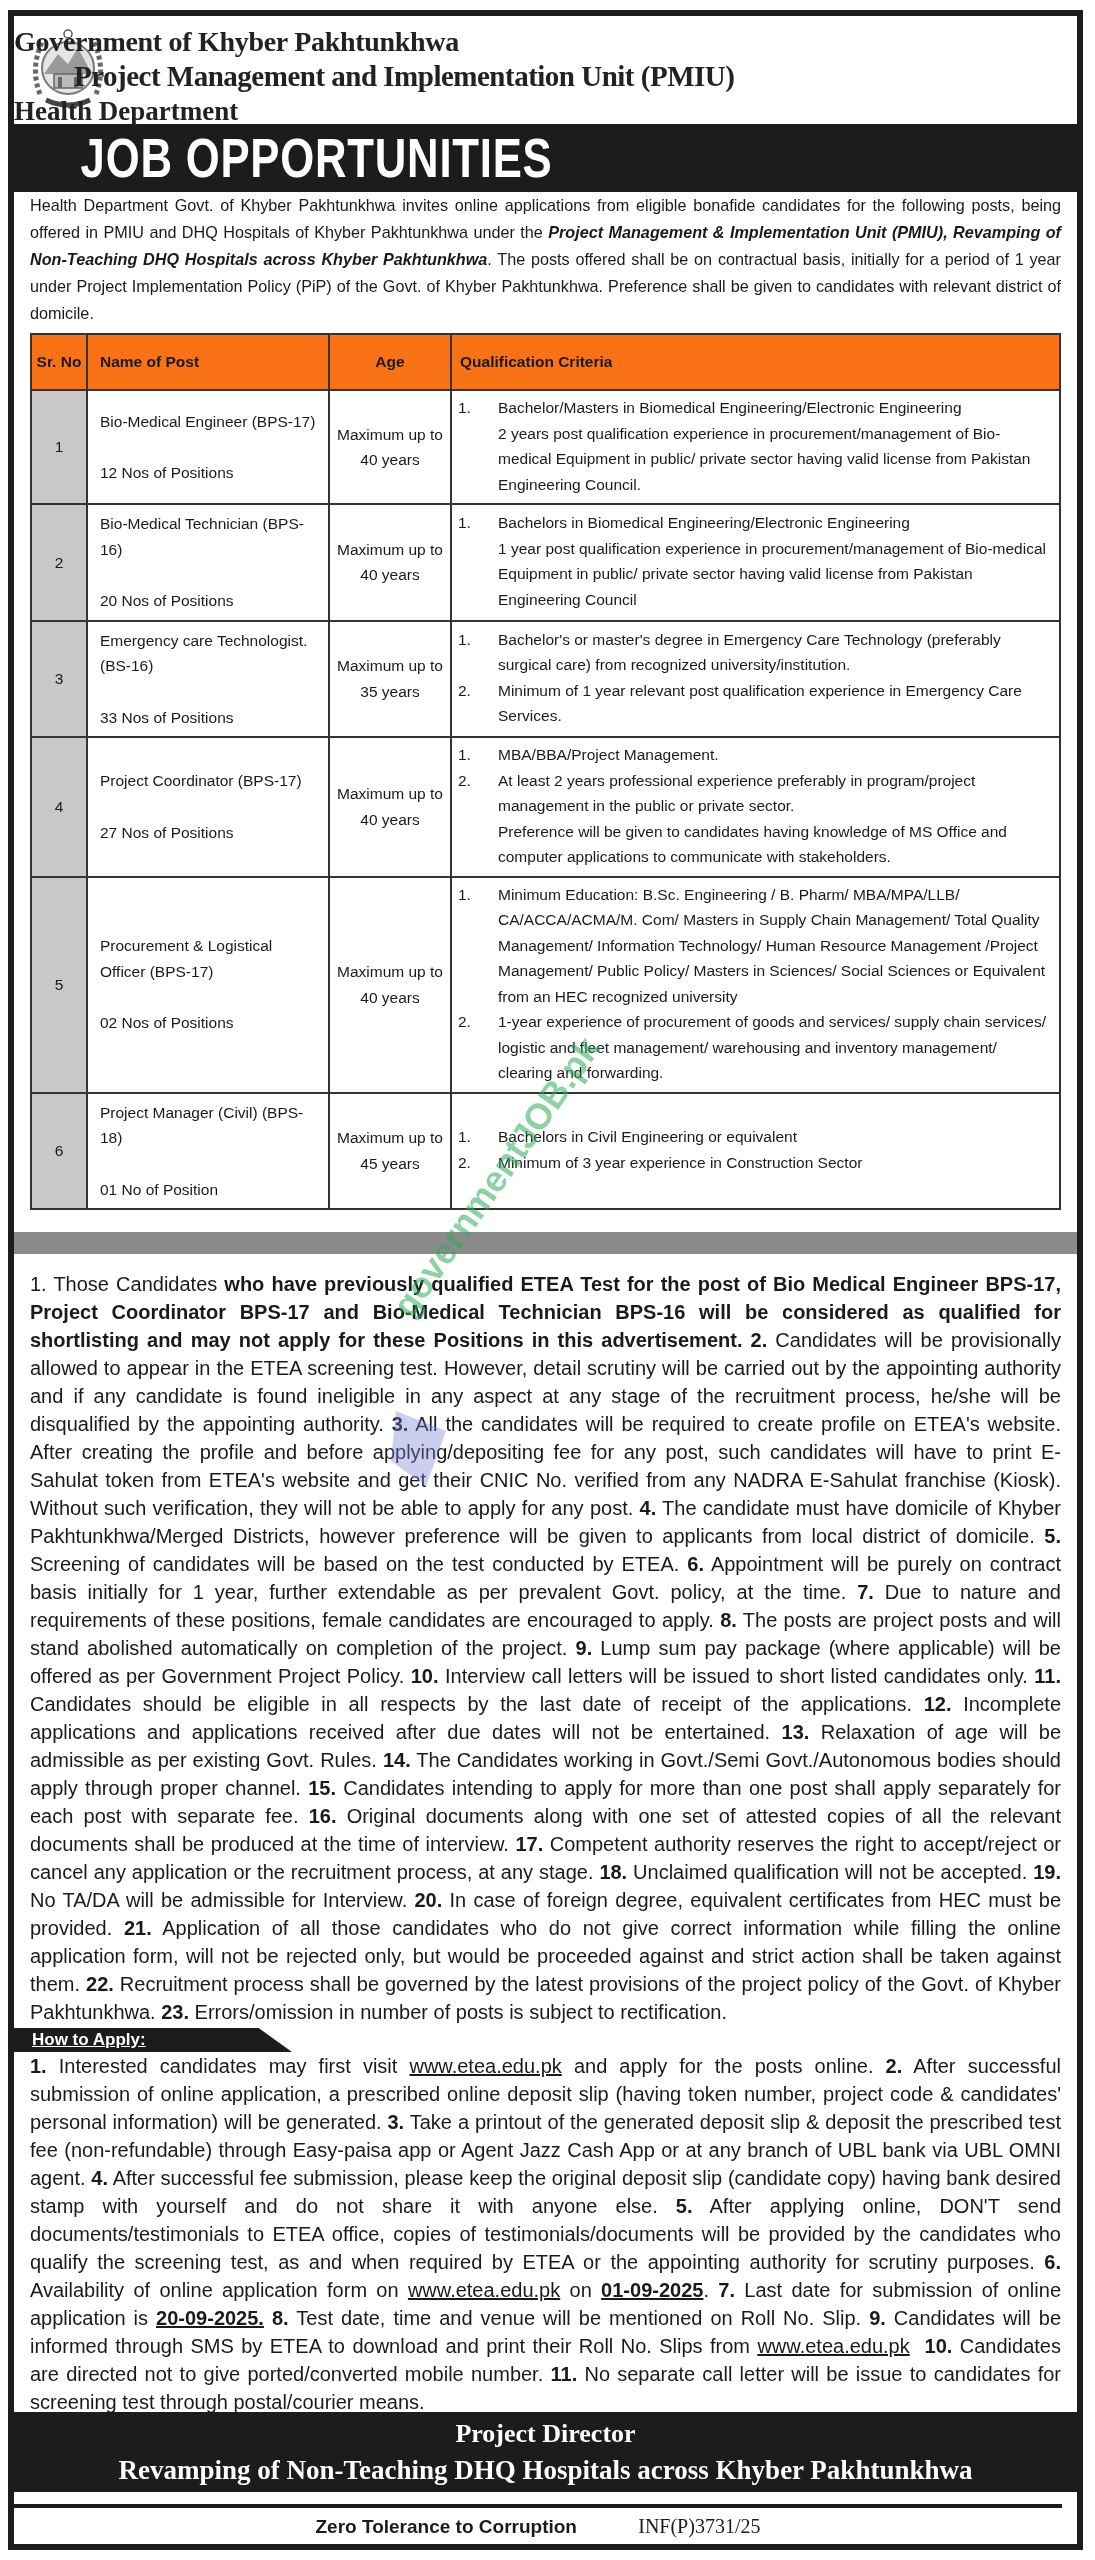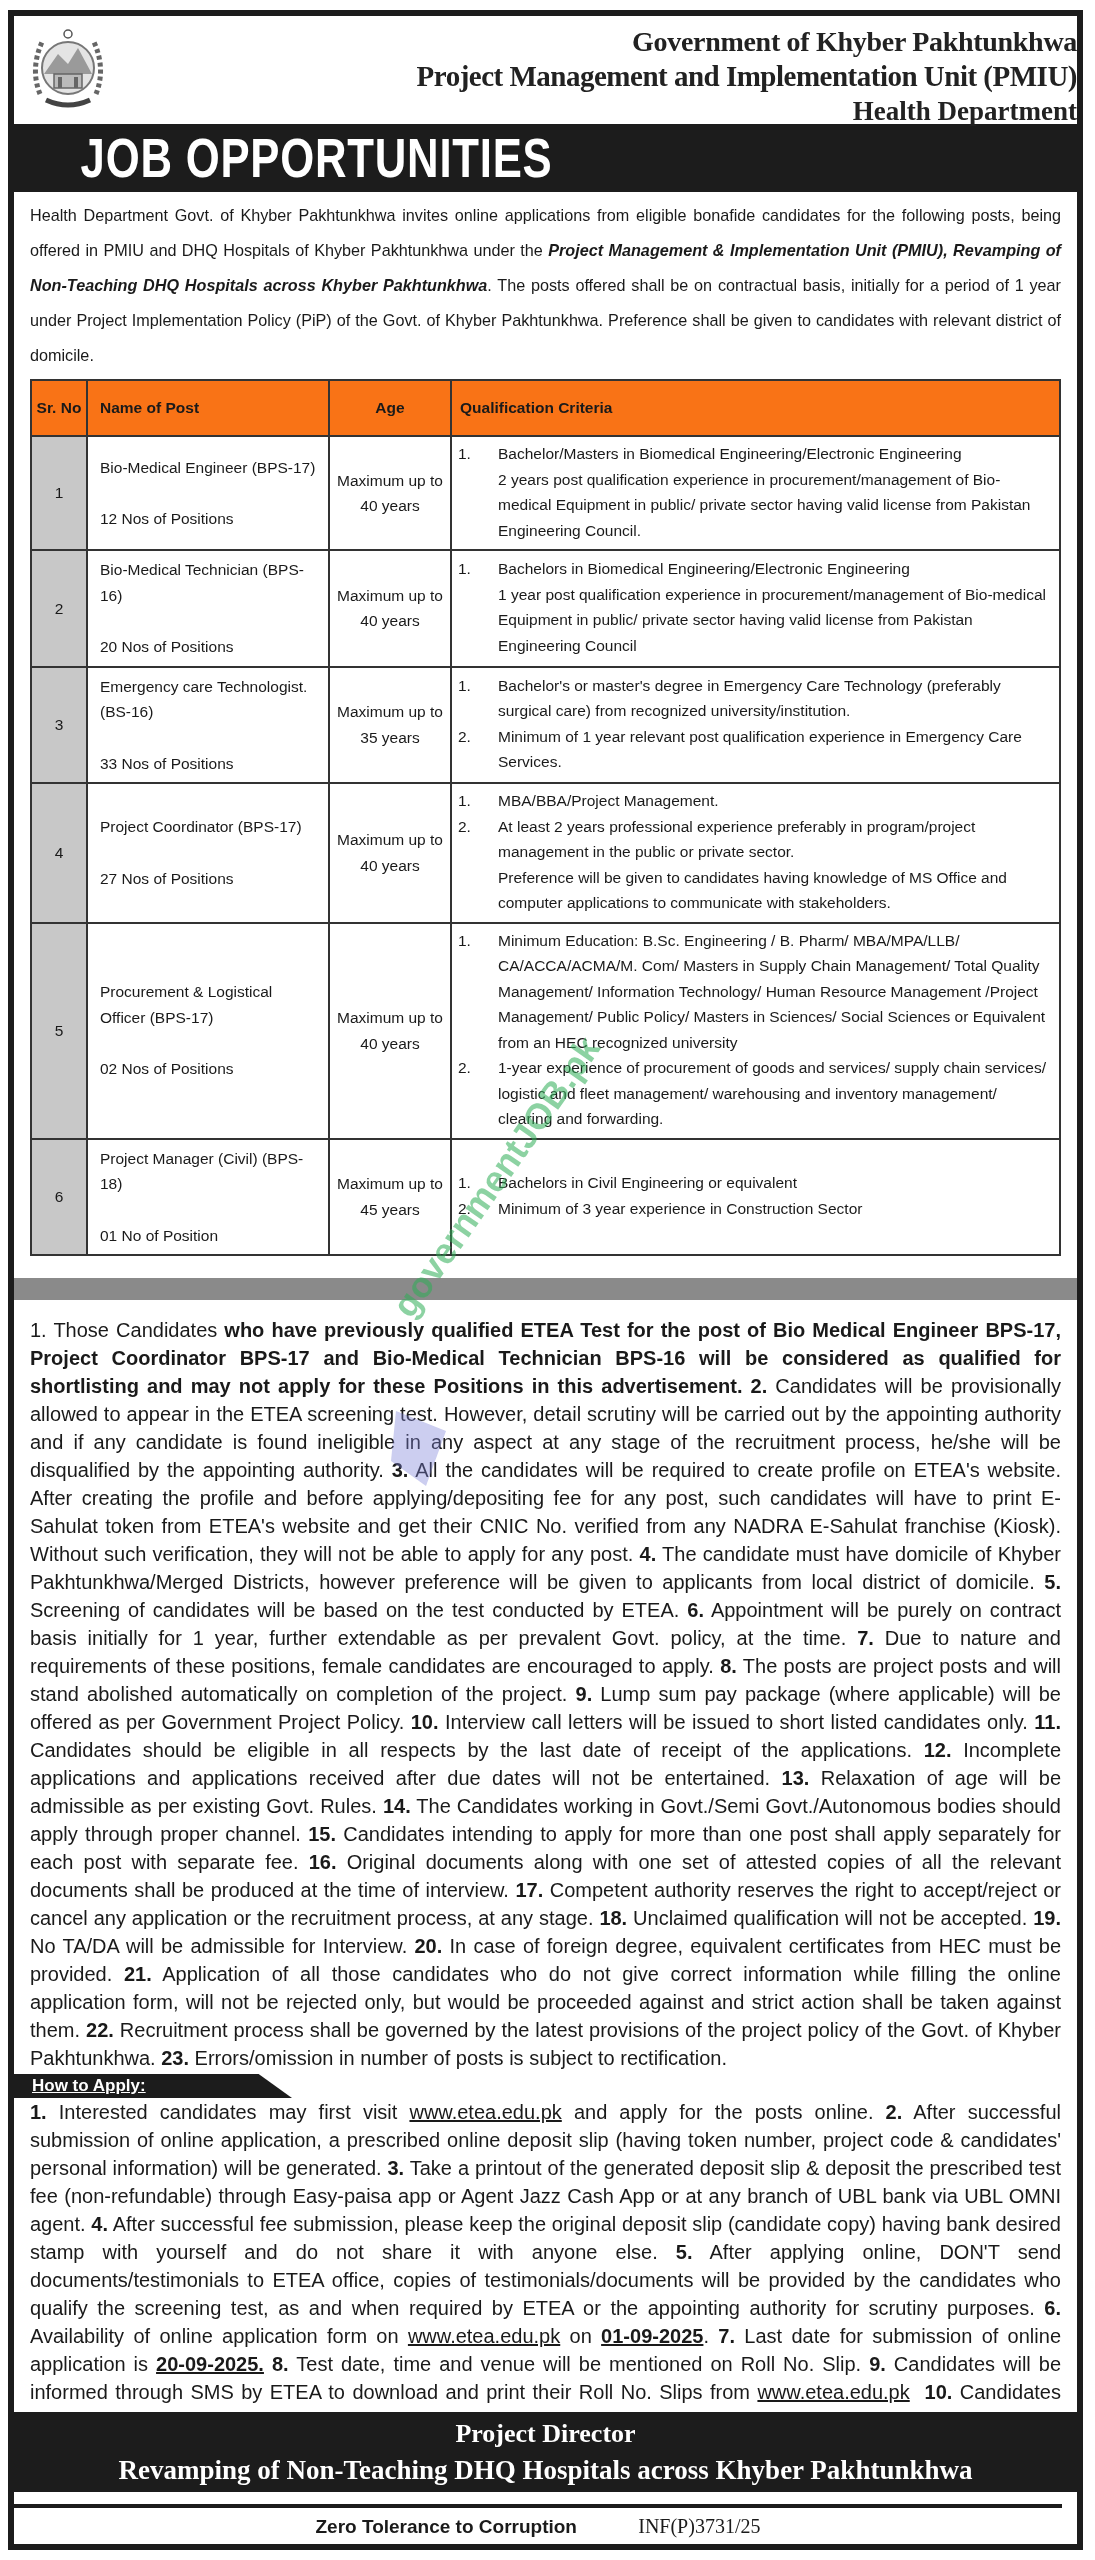--- a/index.html
+++ b/index.html
@@ -1,26 +1,26 @@
 <!DOCTYPE html>
 <html><head>
   <meta charset="utf-8">
   <style>
     html, body { margin: 0; padding: 0; background: #ffffff; }
     body { width: 1095px; height: 2560px; position: relative; overflow: hidden; font-family: "Liberation Sans", sans-serif; color: #1a1a1a; }
     .frame { position: absolute; left: 8px; top: 10px; width: 1075px; height: 2540px; border: 6px solid #1c1c1c; box-sizing: border-box; background: #fff; }
     .header { position: relative; height: 108px; }
     .logo { position: absolute; left: 14px; top: 8px; width: 80px; height: 92px; }
-    .h-line { position: absolute; left: 0; right: 0; text-align: right; font-family: "Liberation Serif", serif; font-weight: bold; color: #222; }
+    .h-line { position: absolute; left: 0; right: 0; text-align: left; font-family: "Liberation Serif", serif; font-weight: bold; color: #222; }
     .h1 { top: 10px; font-size: 28px; letter-spacing: -0.3px; }
     .h2 { top: 44px; font-size: 29px; left: 60px; letter-spacing: -0.5px; }
     .h3 { top: 80px; font-size: 27px; }
     .banner { height: 68px; background: #1c1c1c; color: #fff; text-align: left; font-family: "Liberation Sans", sans-serif; font-weight: 900; font-size: 56px; line-height: 68px; letter-spacing: 1px; transform-origin: center; }
     .banner span { display: inline-block; transform: scaleX(0.78); }
-    .intro { padding: 6px 16px 0 16px; font-size: 16.2px; line-height: 35px; text-align: justify; }
+    .intro { padding: 0 16px 0 16px; font-size: 16.2px; line-height: 27px; text-align: justify; }
     .intro b { font-style: italic; }
     table.posts { margin: 6px 16px 0 16px; width: calc(100% - 32px); border-collapse: collapse; font-size: 15.5px; line-height: 25.5px; }
     table.posts th, table.posts td { border: 2px solid #333; vertical-align: middle; }
     table.posts th { background: #f97316; text-align: left; font-weight: bold; padding: 2px 8px; height: 50px; }
     table.posts th.sr { text-align: center; width: 54px; padding: 0; line-height: 22px; }
     table.posts th.age { text-align: center; width: 104px; }
     table.posts th.name { width: 220px; padding-left: 12px; }
     table.posts td.sr { background: #c8c8c8; text-align: center; }
     table.posts td.name { padding: 6px 10px 6px 12px; }
     table.posts td.name .gap { height: 26px; }

